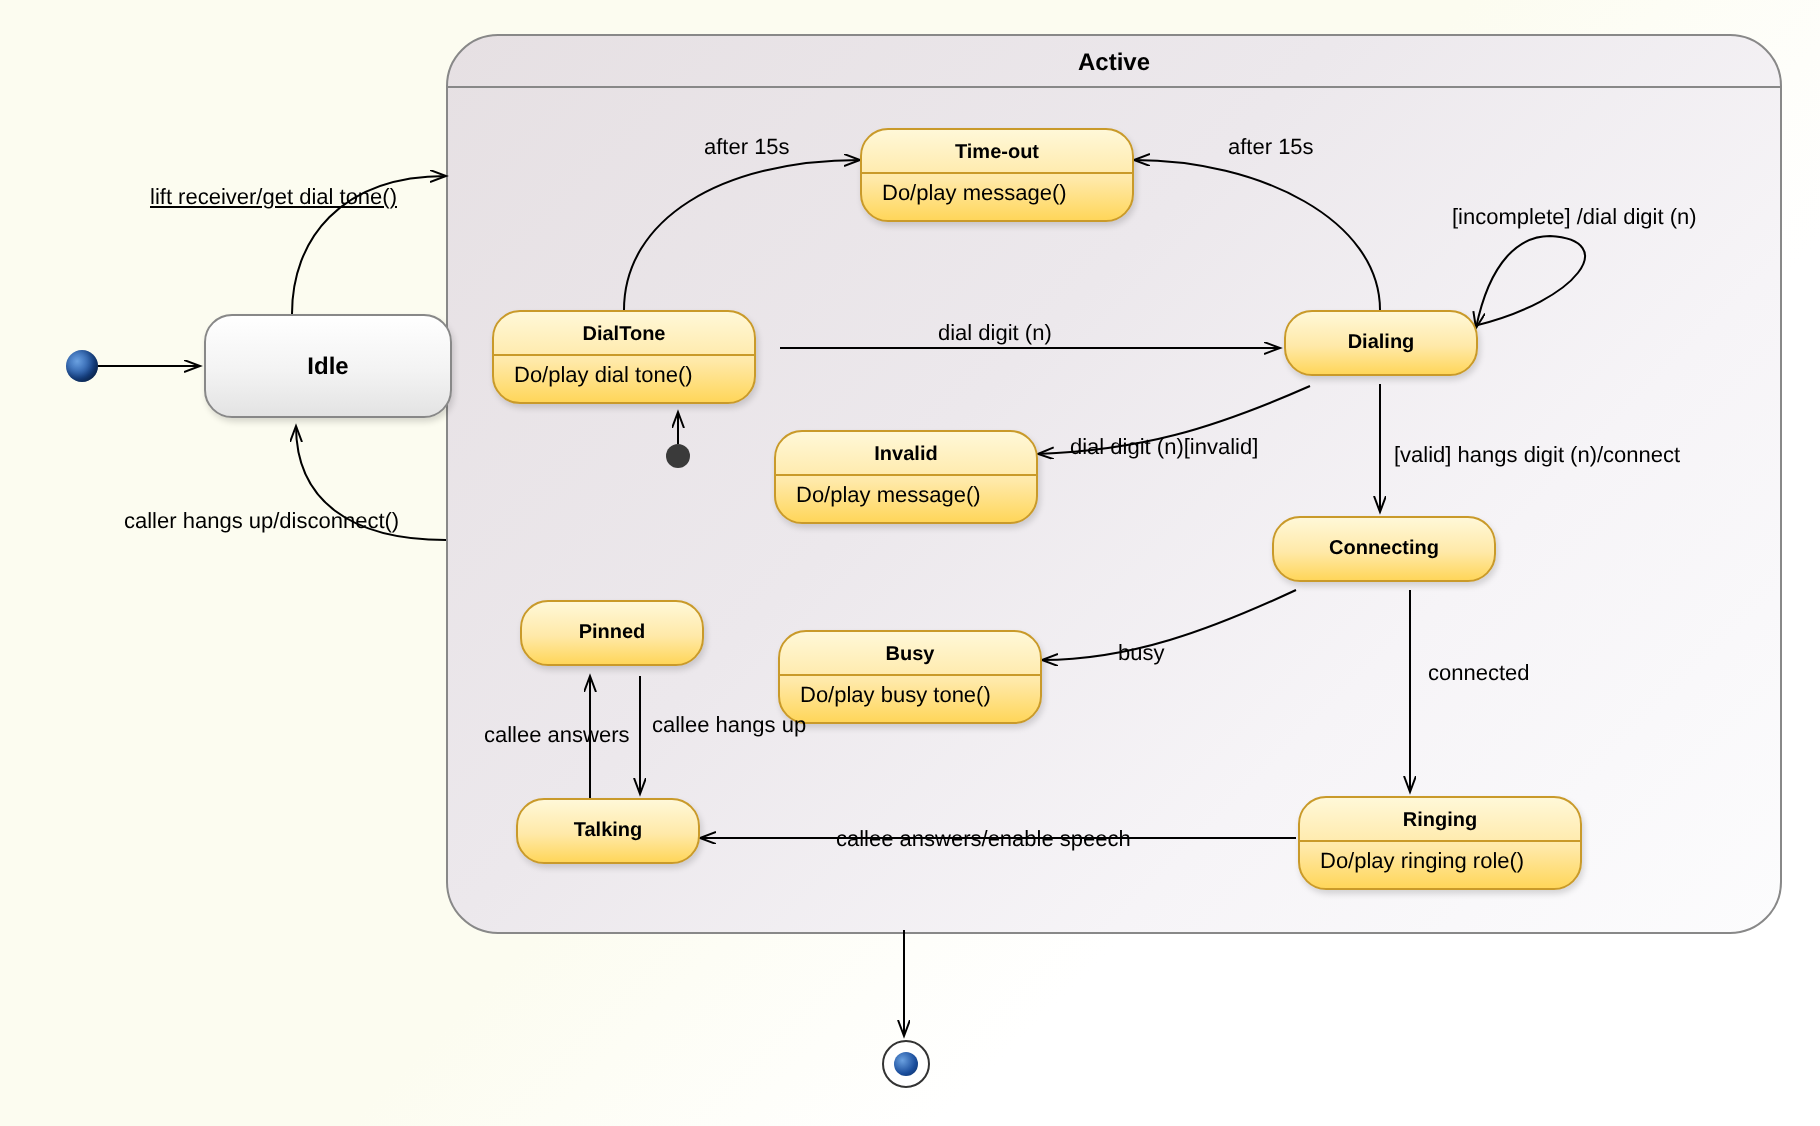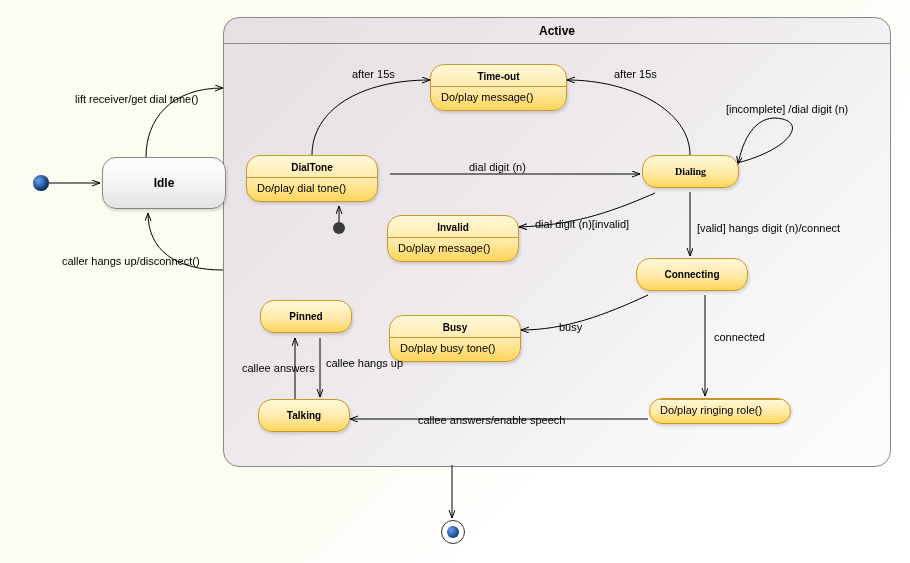--- a/index.html
+++ b/index.html
@@ -78,21 +78,21 @@
     background: linear-gradient(to bottom, #ffffff 0%, #f3f3f3 55%, #e3e3e3 100%);
     box-shadow: 1px 2px 3px rgba(0,0,0,0.15);
     text-align: center;
     font-weight: bold;
     font-size: 12px;
     padding: 18px 16px;
   }
   .composite {
     position: absolute;
     border: 1px solid #888;
-    border-radius: 16px;
+    border-radius: 26px;
     background: linear-gradient(135deg, #e6e0e3 0%, #ece8ec 40%, #f6f4f7 70%, #fcfcfd 100%);
     z-index: 1;
   }
   .composite .ctitle {
     font-weight: bold;
     font-size: 12px;
     text-align: center;
     padding: 6px 0 5px;
     border-bottom: 1px solid #888;
     background: transparent;
@@ -130,54 +130,55 @@
   <div class="sep"></div>
   <div class="act">Do/play dial tone()</div>
 </div>
 
 <div class="node state" style="left:430px; top:64px; width:135px;">
   <div class="title">Time-out</div>
   <div class="sep"></div>
   <div class="act">Do/play message()</div>
 </div>
 
-<div class="node state simple" style="left:642px; top:155px; width:95px;font-family:Liberation Serif, serif;">
+<div class="node state simple" style="left:642px; top:155px; width:95px;">
   <div class="title">Dialing</div>
 </div>
 
 <div class="node state" style="left:387px; top:215px; width:130px;">
   <div class="title">Invalid</div>
   <div class="sep"></div>
   <div class="act">Do/play message()</div>
 </div>
 
 <div class="node state simple" style="left:636px; top:258px; width:110px;">
   <div class="title">Connecting</div>
 </div>
 
 <div class="node state" style="left:389px; top:315px; width:130px;">
   <div class="title">Busy</div>
   <div class="sep"></div>
   <div class="act">Do/play busy tone()</div>
 </div>
 
 <div class="node state" style="left:649px; top:398px; width:140px;">
+  <div class="title">Ringing</div>
   <div class="sep"></div>
   <div class="act">Do/play ringing role()</div>
 </div>
 
 <div class="node state simple" style="left:258px; top:399px; width:90px;">
   <div class="title">Talking</div>
 </div>
 
 <div class="node state simple" style="left:260px; top:300px; width:90px;">
   <div class="title">Pinned</div>
 </div>
 
-<div class="edge-label" style="left:75px; top:93px;">lift receiver/get dial tone()</div>
+<div class="edge-label" style="left:75px; top:93px;text-decoration:underline;">lift receiver/get dial tone()</div>
 <div class="edge-label" style="left:62px; top:255px;">caller hangs up/disconnect()</div>
 <div class="edge-label" style="left:352px; top:68px;">after 15s</div>
 <div class="edge-label" style="left:614px; top:68px;">after 15s</div>
 <div class="edge-label" style="left:469px; top:161px;">dial digit (n)</div>
 <div class="edge-label" style="left:726px; top:103px;">[incomplete] /dial digit (n)</div>
 <div class="edge-label" style="left:535px; top:218px;">dial digit (n)[invalid]</div>
 <div class="edge-label" style="left:697px; top:222px;">[valid] hangs digit (n)/connect</div>
 <div class="edge-label" style="left:559px; top:321px;">busy</div>
 <div class="edge-label" style="left:714px; top:331px;">connected</div>
 <div class="edge-label" style="left:418px; top:414px;">callee answers/enable speech</div>

